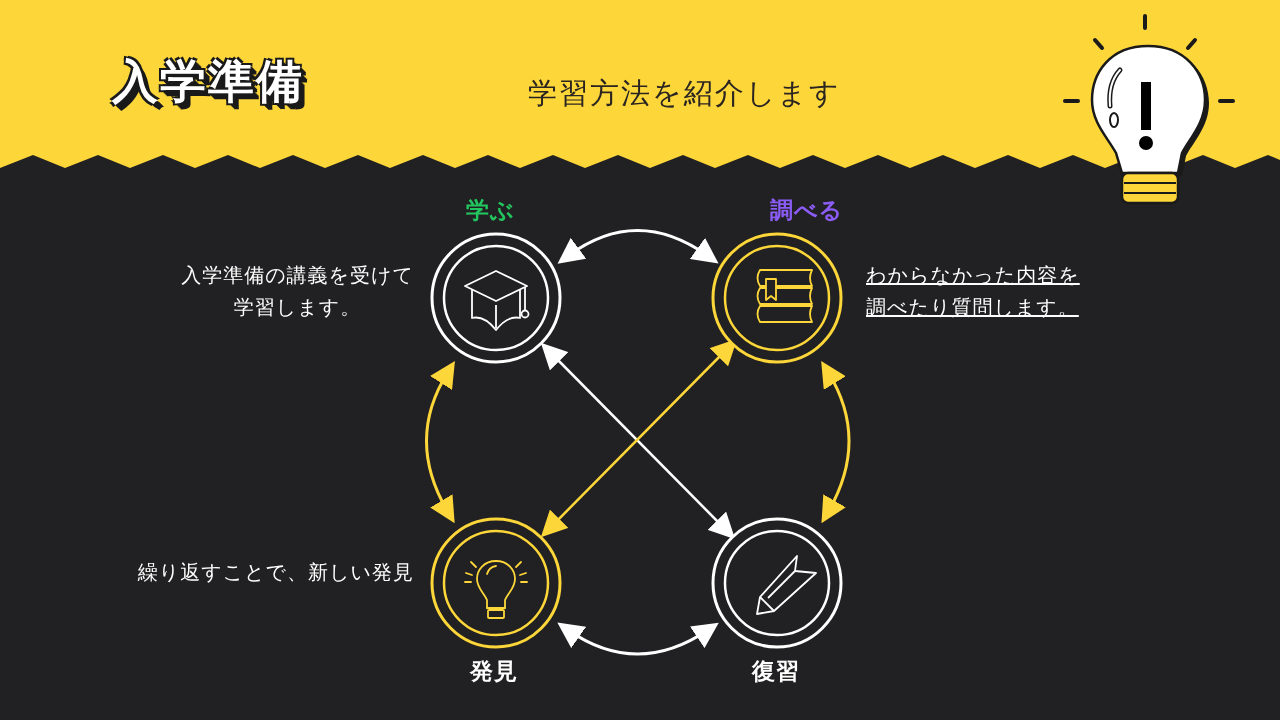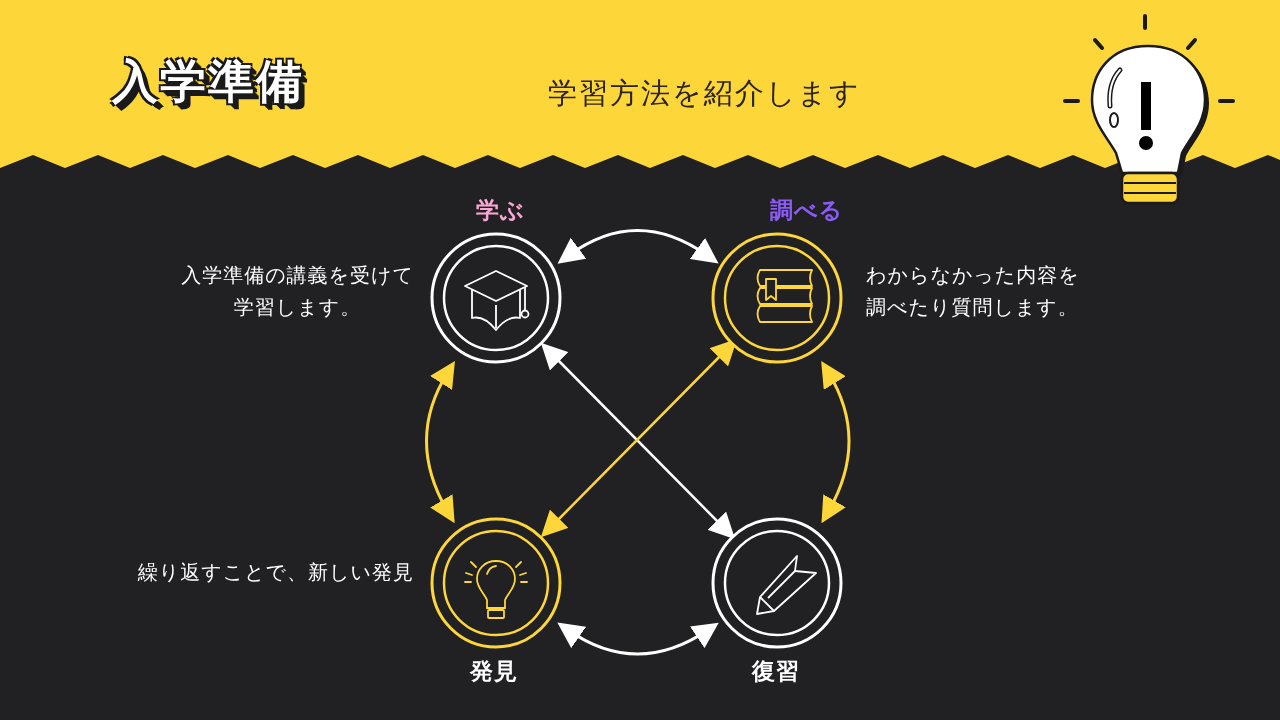--- a/index.html
+++ b/index.html
@@ -1,20 +1,20 @@
 <!DOCTYPE html>
 <html><head>
 <meta charset="utf-8">
 <style>
   html, body { margin:0; padding:0; }
   body { width:1280px; height:720px; overflow:hidden; background:#212022; position:relative; font-family:"DejaVu Sans","Liberation Sans",sans-serif; }
   .header { position:absolute; left:0; top:0; width:1280px; height:170px; }
   .title { position:absolute; left:112px; top:36px; font-size:46px; font-weight:900; color:#ffffff; letter-spacing:2px; line-height:90px;
     text-shadow: 2px 2px 0 #1a1a1a, 3px 3px 0 #1a1a1a, 4px 4px 0 #1a1a1a, 5px 5px 0 #1a1a1a, 6px 6px 0 #1a1a1a, -2px -2px 0 #1a1a1a, 2px -2px 0 #1a1a1a, -2px 2px 0 #1a1a1a; }
-  .subtitle { position:absolute; left:548px; top:74px; font-size:29px; color:#2a2520; letter-spacing:2px; }
+  .subtitle { position:absolute; left:528px; top:74px; font-size:29px; color:#2a2520; letter-spacing:2px; }
   .diagram { position:absolute; left:0; top:0; width:1280px; height:720px; }
   .label { position:absolute; font-size:23px; font-weight:bold; letter-spacing:1px; }
   .desc { position:absolute; font-size:20px; line-height:32px; color:#ffffff; letter-spacing:1px; }
   .right { text-align:center; }
 </style>
 </head>
 <body>
 
 <svg class="header" width="1280" height="170" viewBox="0 0 1280 170" style="position:absolute;left:0;top:0;">
   <rect x="0" y="0" width="1280" height="170" fill="#fdd63a"></rect>
@@ -115,30 +115,30 @@
     <circle cx="777" cy="583" r="64" fill="#212022" stroke="#ffffff" stroke-width="3"></circle>
     <circle cx="777" cy="583" r="52" fill="none" stroke="#ffffff" stroke-width="2.5"></circle>
     <g stroke="#ffffff" stroke-width="1.8" fill="none" stroke-linejoin="round">
       <path d="M797 556 L795 571 L816 573 L774 611 L757 614 L760 597 Z"></path>
       <line x1="760" y1="597" x2="774" y2="611"></line>
       <line x1="795" y1="571" x2="768" y2="598"></line>
     </g>
   </g>
 </svg>
 
-<div class="label" style="left:476px;top:195px;color:#f9a8d4;">学ぶ</div>
+<div class="label" style="left:466px;top:195px;color:#22c55e;">学ぶ</div>
 <div class="label" style="left:770px;top:195px;color:#8b5cf6;">調べる</div>
 <div class="label" style="left:470px;top:656px;color:#ffffff;">発見</div>
 <div class="label" style="left:752px;top:656px;color:#ffffff;">復習</div>
 
 <div class="desc right" style="right:866px;top:259px;">
   <div>入学準備の講義を受けて</div>
   <div>学習します。</div>
 </div>
-<div class="desc" style="left:866px;top:259px;">
+<div class="desc" style="left:866px;top:259px;text-decoration:underline;">
   <div>わからなかった内容を</div>
   <div>調べたり質問します。</div>
 </div>
 <div class="desc right" style="right:866px;top:556px;">
   <div>繰り返すことで、新しい発見</div>
 </div>
 <div class="desc" style="left:866px;top:556px;">
 </div>
 
 </body></html>

